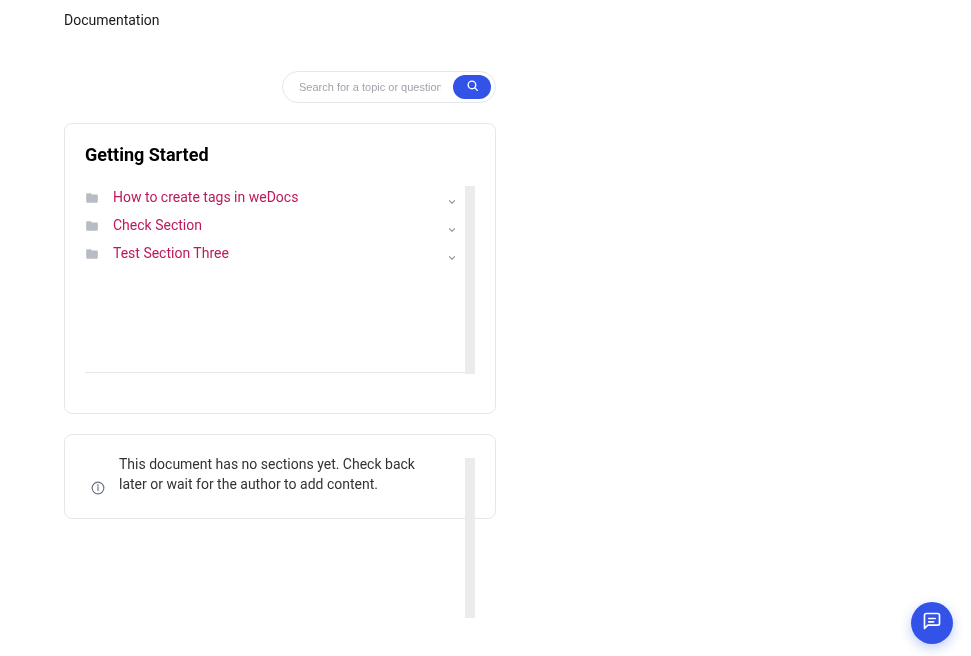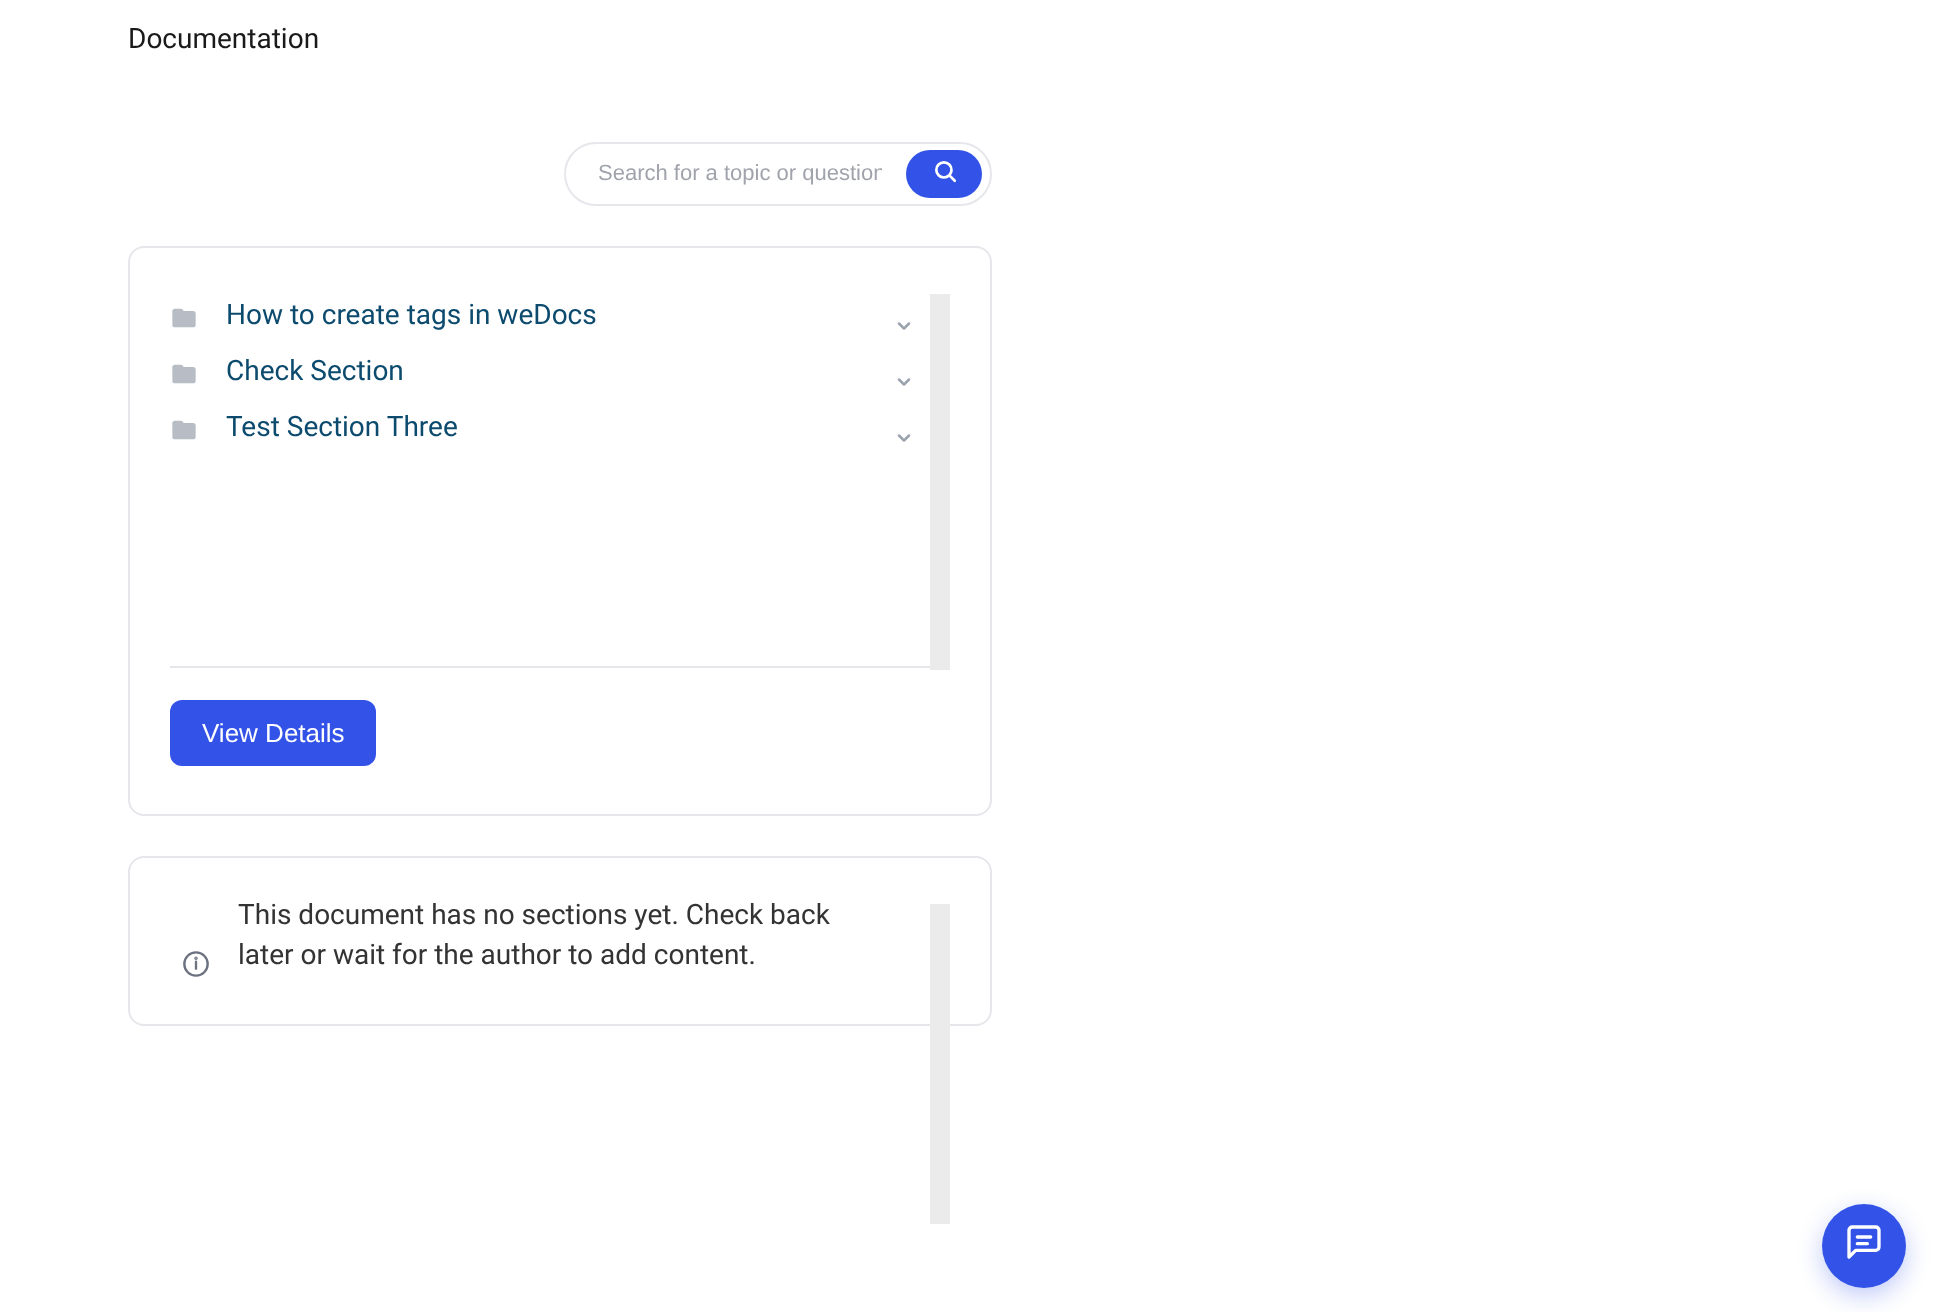--- a/index.html
+++ b/index.html
@@ -127,21 +127,21 @@
     }
 
     .folder-icon svg {
       width: 14px;
       height: 14px;
     }
 
     .section-label {
       flex: 1;
       font-size: 14px;
-      color: #0c4a6e;
+      color: #be185d;
     }
 
     .chevron-icon {
       width: 10px;
       height: 10px;
       flex-shrink: 0;
       margin-right: 8px;
     }
 
     .chevron-icon svg {
@@ -231,20 +231,21 @@
           <svg viewBox="0 0 24 24" fill="none" stroke="currentColor" stroke-width="2.5" stroke-linecap="round" stroke-linejoin="round">
             <circle cx="11" cy="11" r="7"></circle>
             <line x1="21" y1="21" x2="16.5" y2="16.5"></line>
           </svg>
         </span>
       </button>
     </div>
   </div>
 
   <div class="card first-card">
+    <h2 class="card-title">Getting Started</h2>
     <div class="sections-container">
       <div class="sections-scrollbar"></div>
 
       <div class="section-item">
         <span class="folder-icon">
           <svg viewBox="0 0 24 24" fill="#b8bcc4">
               <path d="M10 4H4c-1.1 0-2 .9-2 2v12c0 1.1.9 2 2 2h16c1.1 0 2-.9 2-2V8c0-1.1-.9-2-2-2h-8l-2-2z"></path>
             </svg>
         </span>
         <span class="section-label">How to create tags in weDocs</span>
@@ -280,21 +281,20 @@
         <span class="chevron-icon">
           <svg viewBox="0 0 24 24" fill="none" stroke="#9ca3af" stroke-width="3" stroke-linecap="round" stroke-linejoin="round">
               <polyline points="6 9 12 15 18 9"></polyline>
             </svg>
         </span>
       </div>
     </div>
 
     <hr class="card-divider">
 
-    <button class="view-details-btn">View Details</button>
   </div>
 
   <div class="card">
     <div class="sections-container">
       <div class="sections-scrollbar tall"></div>
       <div class="empty-state">
         <span class="info-icon">
           <svg viewBox="0 0 24 24" fill="none" stroke="#6b7280" stroke-width="2" stroke-linecap="round" stroke-linejoin="round">
             <circle cx="12" cy="12" r="10"></circle>
             <line x1="12" y1="10" x2="12" y2="16"></line>

